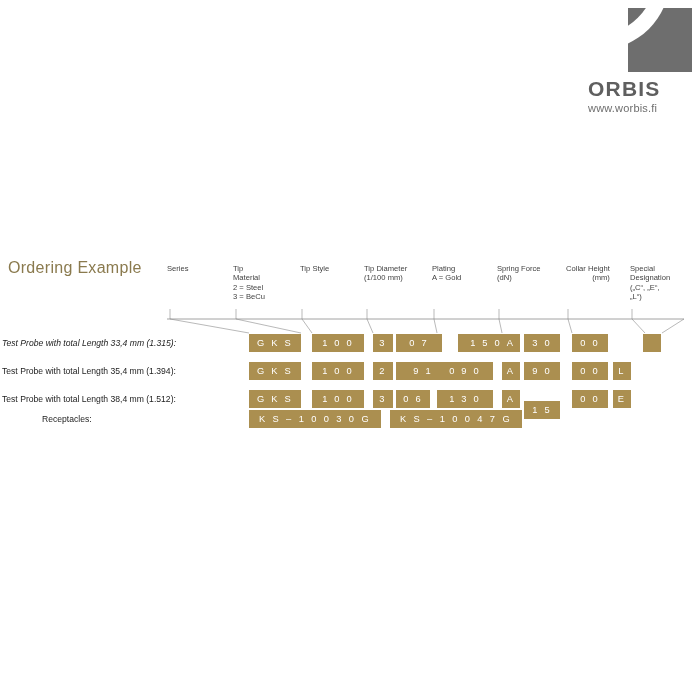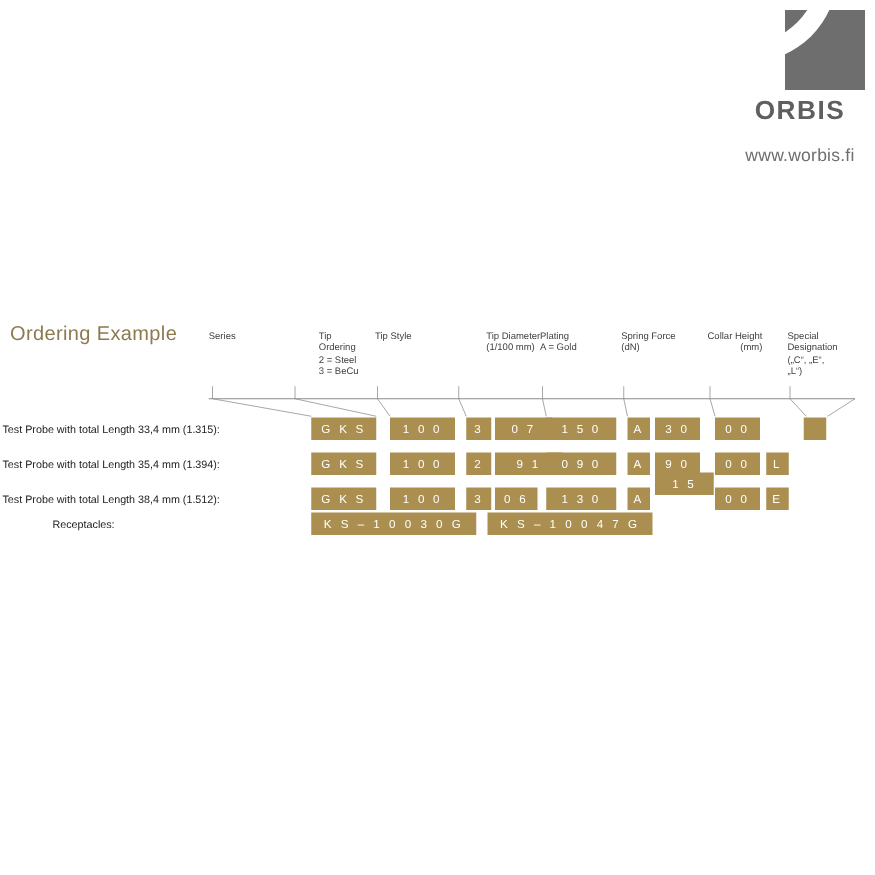--- a/index.html
+++ b/index.html
@@ -14,21 +14,21 @@
     position: relative;
     overflow: hidden;
   }
 
   
   #logo-block {
     position: absolute;
     right: 8px;
     top: 8px;
     width: 104px;
-    text-align: center;
+    text-align: left;
   }
   #logo-mark {
     width: 64px;
     height: 64px;
     background: #6e6e6e;
     position: relative;
     overflow: hidden;
     margin-left: auto;
   }
   #logo-mark .arc {
@@ -51,23 +51,23 @@
   }
   #logo-word {
     font-size: 21px;
     letter-spacing: 1.2px;
     color: #5f5f5f;
     font-weight: bold;
     margin-top: 6px;
     line-height: 1;
   }
   #logo-url {
-    font-size: 14px;
+    font-size: 11px;
     color: #6e6e6e;
-    margin-top: 17px;
+    margin-top: 3px;
     letter-spacing: .2px;
   }
 
   
   #ordering-title {
     position: absolute;
     left: 8px;
     top: 259px;
     font-size: 16px;
     color: #8a7a4e;
@@ -152,30 +152,30 @@
   <line x1="499" y1="319" x2="502" y2="333" stroke="#8a8a8a" stroke-width="0.6"></line>
   <line x1="568" y1="319" x2="572" y2="333" stroke="#8a8a8a" stroke-width="0.6"></line>
   <line x1="632" y1="319" x2="645" y2="333" stroke="#8a8a8a" stroke-width="0.6"></line>
   <line x1="684" y1="319" x2="662" y2="333" stroke="#8a8a8a" stroke-width="0.6"></line>
 </svg>
 
 <div id="headers-layer">
     <div class="col-head" style="left: 167px; top: 264px;">
       <div>Series</div>
     </div>
-    <div class="col-head" style="left: 233px; top: 264px; margin-left: 22px;">
+    <div class="col-head" style="left: 233px; top: 264px;">
       <div>Tip</div>
-      <div>Ordering</div>
+      <div>Material</div>
       <div>2 = Steel</div>
       <div>3 = BeCu</div>
     </div>
     <div class="col-head" style="left: 300px; top: 264px;">
       <div>Tip Style</div>
     </div>
-    <div class="col-head" style="left: 364px; top: 264px; margin-left: 25px;">
+    <div class="col-head" style="left: 364px; top: 264px;">
       <div>Tip Diameter</div>
       <div>(1/100 mm)</div>
     </div>
     <div class="col-head" style="left: 432px; top: 264px;">
       <div>Plating</div>
       <div>A = Gold</div>
     </div>
     <div class="col-head" style="left: 497px; top: 264px;">
       <div>Spring Force</div>
       <div>(dN)</div>
@@ -186,26 +186,26 @@
     </div>
     <div class="col-head" style="left: 630px; top: 264px;">
       <div>Special</div>
       <div>Designation</div>
       <div>(„C“, „E“,</div>
       <div>„L“)</div>
     </div>
   </div>
 
 <div id="rows-layer">
-    <div class="row-label" style="top: 338px;">Test Probe with total Length 33,4 mm (1.315):</div>
+    <div class="row-label" style="top: 338px; font-style: italic;">Test Probe with total Length 33,4 mm (1.315):</div>
     <div class="cell" style="left: 249px; top: 334px; width: 52px;">G K S</div>
     <div class="cell" style="left: 312px; top: 334px; width: 52px;">1 0 0</div>
     <div class="cell" style="left: 373px; top: 334px; width: 20px;">3</div>
     <div class="cell" style="left: 396px; top: 334px; width: 46px;">0 7</div>
-    <div class="cell" style="left: 437px; top: 334px; width: 56px;">1 5 0</div>
+    <div class="cell" style="left: 458px; top: 334px; width: 56px;">1 5 0</div>
     <div class="cell" style="left: 502px; top: 334px; width: 18px;">A</div>
     <div class="cell" style="left: 524px; top: 334px; width: 36px;">3 0</div>
     <div class="cell" style="left: 572px; top: 334px; width: 36px;">0 0</div>
     <div class="cell blank" style="left: 643px; top: 334px; width: 18px;"></div>
     <div class="row-label" style="top: 366px;">Test Probe with total Length 35,4 mm (1.394):</div>
     <div class="cell" style="left: 249px; top: 362px; width: 52px;">G K S</div>
     <div class="cell" style="left: 312px; top: 362px; width: 52px;">1 0 0</div>
     <div class="cell" style="left: 373px; top: 362px; width: 20px;">2</div>
     <div class="cell" style="left: 396px; top: 362px; width: 54px;">9 1</div>
     <div class="cell" style="left: 437px; top: 362px; width: 56px;">0 9 0</div>
@@ -213,19 +213,19 @@
     <div class="cell" style="left: 524px; top: 362px; width: 36px;">9 0</div>
     <div class="cell" style="left: 572px; top: 362px; width: 36px;">0 0</div>
     <div class="cell" style="left: 613px; top: 362px; width: 18px;">L</div>
     <div class="row-label" style="top: 394px;">Test Probe with total Length 38,4 mm (1.512):</div>
     <div class="cell" style="left: 249px; top: 390px; width: 52px;">G K S</div>
     <div class="cell" style="left: 312px; top: 390px; width: 52px;">1 0 0</div>
     <div class="cell" style="left: 373px; top: 390px; width: 20px;">3</div>
     <div class="cell" style="left: 396px; top: 390px; width: 34px;">0 6</div>
     <div class="cell" style="left: 437px; top: 390px; width: 56px;">1 3 0</div>
     <div class="cell" style="left: 502px; top: 390px; width: 18px;">A</div>
-    <div class="cell" style="left: 524px; top: 378px; width: 47px;">1 5</div>
+    <div class="cell" style="left: 524px; top: 401px; width: 36px;">1 5</div>
     <div class="cell" style="left: 572px; top: 390px; width: 36px;">0 0</div>
     <div class="cell" style="left: 613px; top: 390px; width: 18px;">E</div>
     <div class="row-label" style="top: 414px; padding-left: 40px;">Receptacles:</div>
     <div class="cell recept" style="left: 249px; top: 410px; width: 132px;">K S – 1 0 0 3 0 G</div>
     <div class="cell recept" style="left: 390px; top: 410px; width: 132px;">K S – 1 0 0 4 7 G</div>
   </div>
 
 </body></html>

